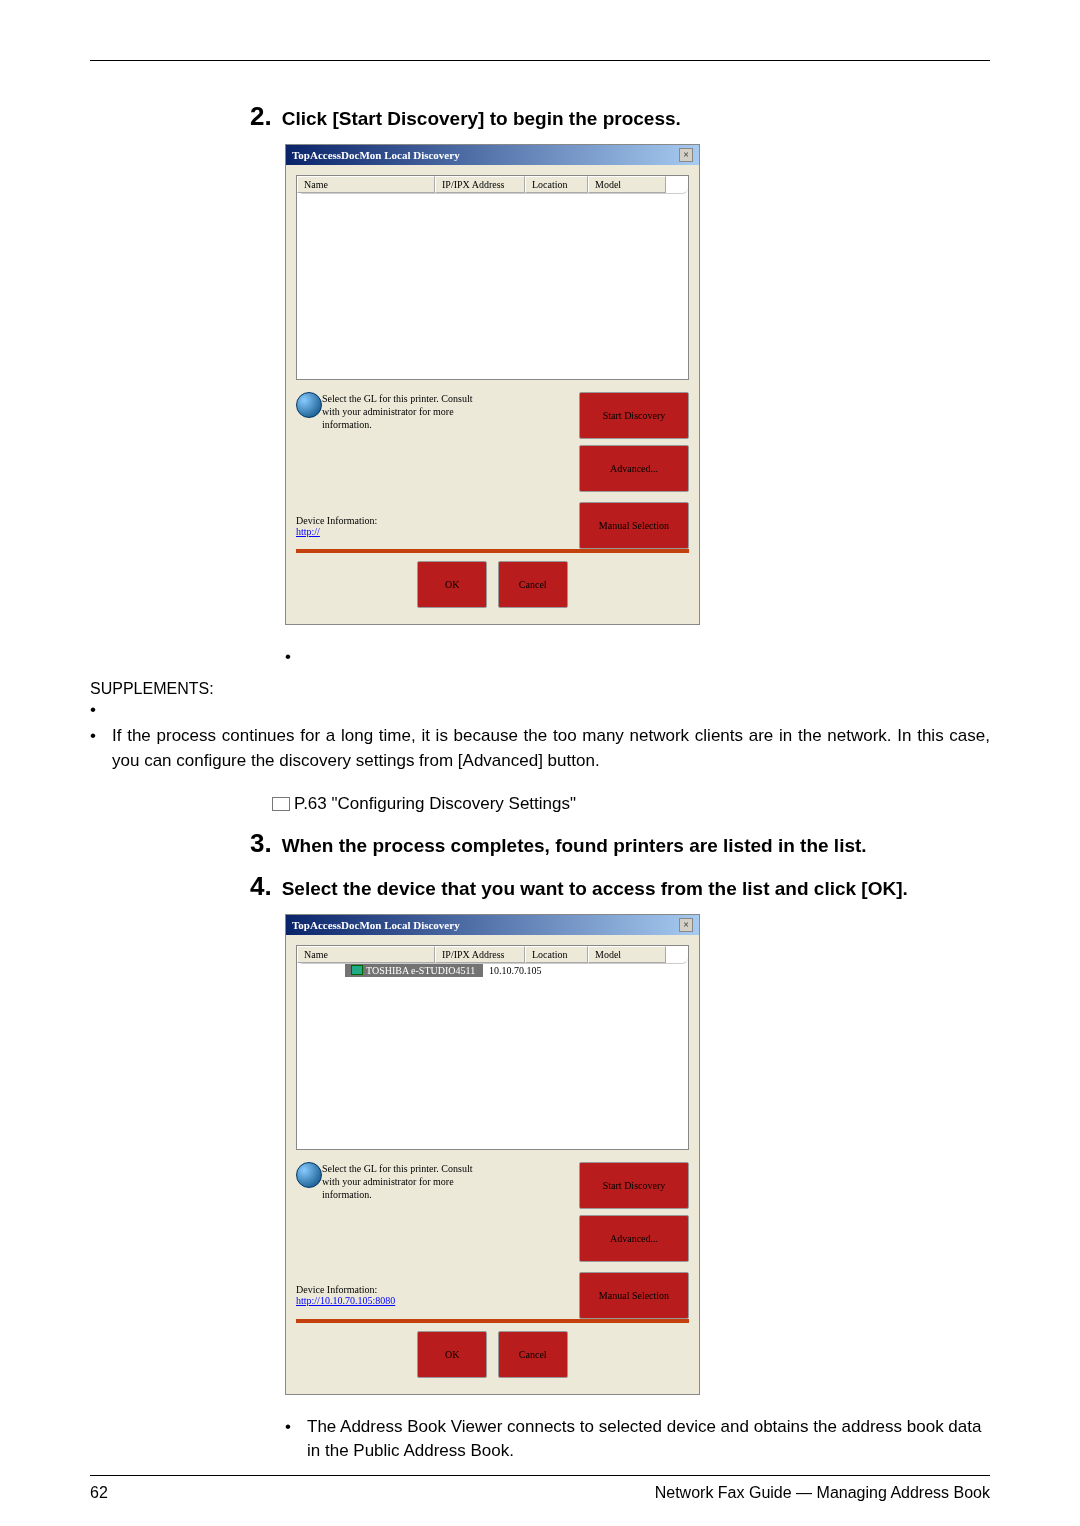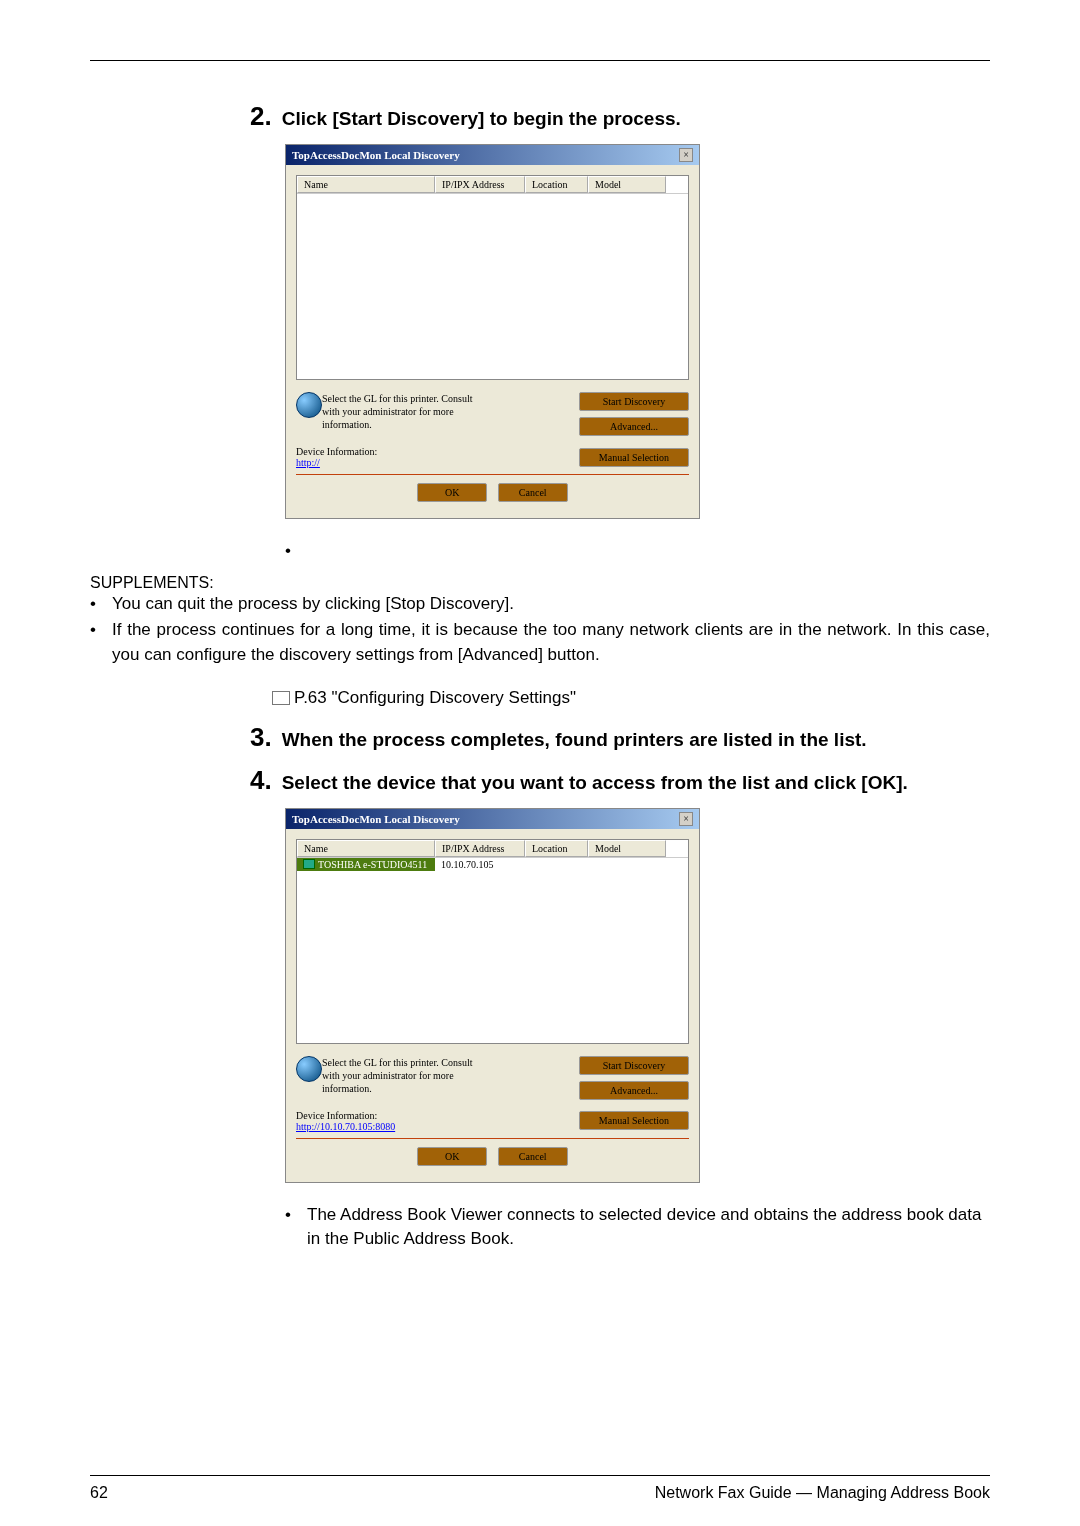--- a/index.html
+++ b/index.html
@@ -67,45 +67,47 @@
   }
   .listview {
     background: #fff;
     border: 1px solid #888;
     height: 205px;
     width: 100%;
   }
   .lv-header {
     display: flex;
     border-bottom: 1px solid #ccc;
+    border-radius: 6px;
   }
   .lv-col {
     background: #ece9d8;
     border: 1px solid #fff;
     border-right: 1px solid #aaa;
     border-bottom: 1px solid #aaa;
     padding: 2px 6px;
     font-size: 10px;
   }
   .lv-col.name { width: 138px; }
   .lv-col.ip { width: 90px; }
   .lv-col.loc { width: 63px; }
   .lv-col.model { width: 78px; }
   .lv-row {
     display: flex;
     font-size: 10px;
   }
   .lv-cell { padding: 1px 6px; }
   .lv-cell.name {
     width: 138px;
-    background: #4d7c0f;
+    background: #737373;
     color: #fff;
     display: flex;
     align-items: center;
     gap: 3px;
+    margin-left: 48px;
   }
   .lv-cell.ip { width: 90px; }
   .printer-glyph {
     width: 12px; height: 10px;
     background: #2a8; border: 1px solid #060;
   }
   .under-list {
     display: flex;
     margin-top: 12px;
   }
@@ -126,43 +128,42 @@
     line-height: 1.3;
     width: 160px;
   }
   .btn-col {
     display: flex;
     flex-direction: column;
     gap: 6px;
     width: 110px;
   }
   .win-btn {
-    background: #a16207;
+    background: #b91c1c;
     border: 1px solid #999;
     border-radius: 2px;
-    padding: 3px 4px;
+    padding: 17px 4px;
     font-size: 10px;
     text-align: center;
   }
   .dev-info-row {
     margin-top: 10px;
     font-size: 10px;
     display: flex;
     justify-content: space-between;
     align-items: center;
   }
   .dev-link {
     color: #00f;
     text-decoration: underline;
   }
   .bottom-btns {
     text-align: center;
     padding: 8px 0 6px 0;
-    border-top: 1px solid #c2410c;
-    margin-top: 6px;
+    border-top: 4px solid #c2410c;
   }
   .bottom-btns .win-btn {
     display: inline-block;
     width: 70px;
     margin: 0 4px;
   }
   .bullet-line {
     display: flex;
     font-size: 17px;
     margin-bottom: 10px;
@@ -273,21 +274,20 @@
   <div class="bullet-line" style="margin-left:35px;">
     <span class="bullet-dot">•</span>
   </div>
 </div>
 
 <div class="supplements-row">
   <div class="supplements-label">SUPPLEMENTS:</div>
   <div class="supplements-body">
     <div class="supp-item">
       <span class="bullet-dot">•</span>
-      <span>You can quit the process by clicking [Stop Discovery].</span>
     </div>
     <div class="supp-item">
       <span class="bullet-dot">•</span>
       <span>If the process continues for a long time, it is because the too many network clients are in the network.  In this case, you can configure the discovery settings from [Advanced] button.</span>
     </div>
   </div>
 </div>
 <div class="ref-line">
   <span class="book-icon"></span><span>P.63 "Configuring Discovery Settings"</span>
 </div>

